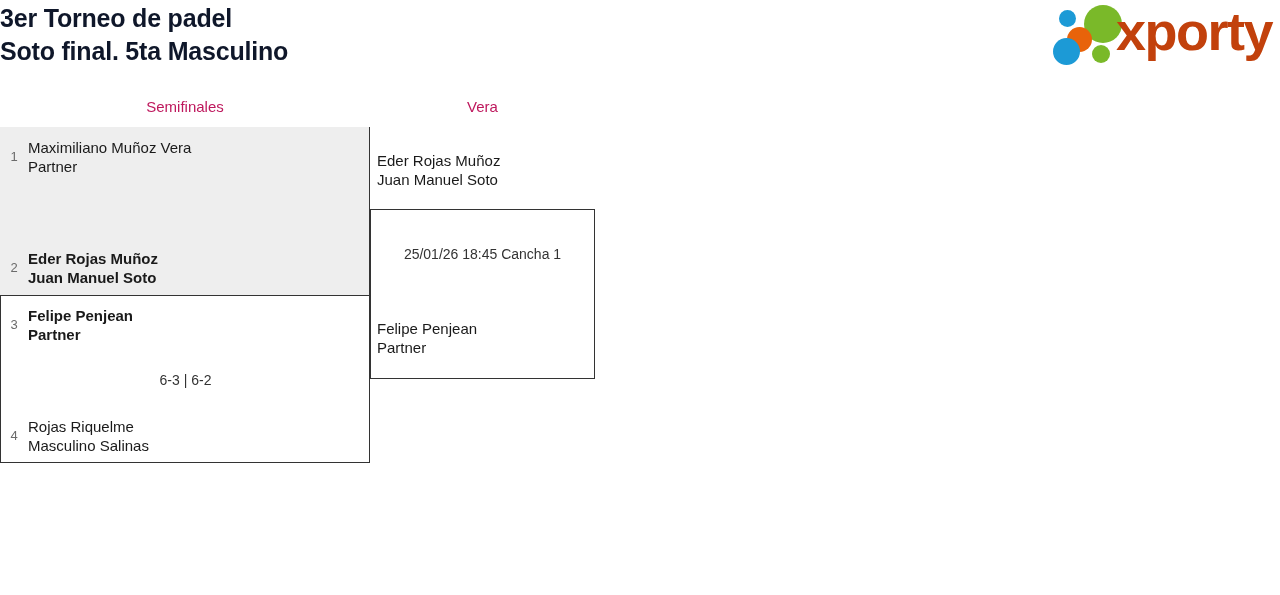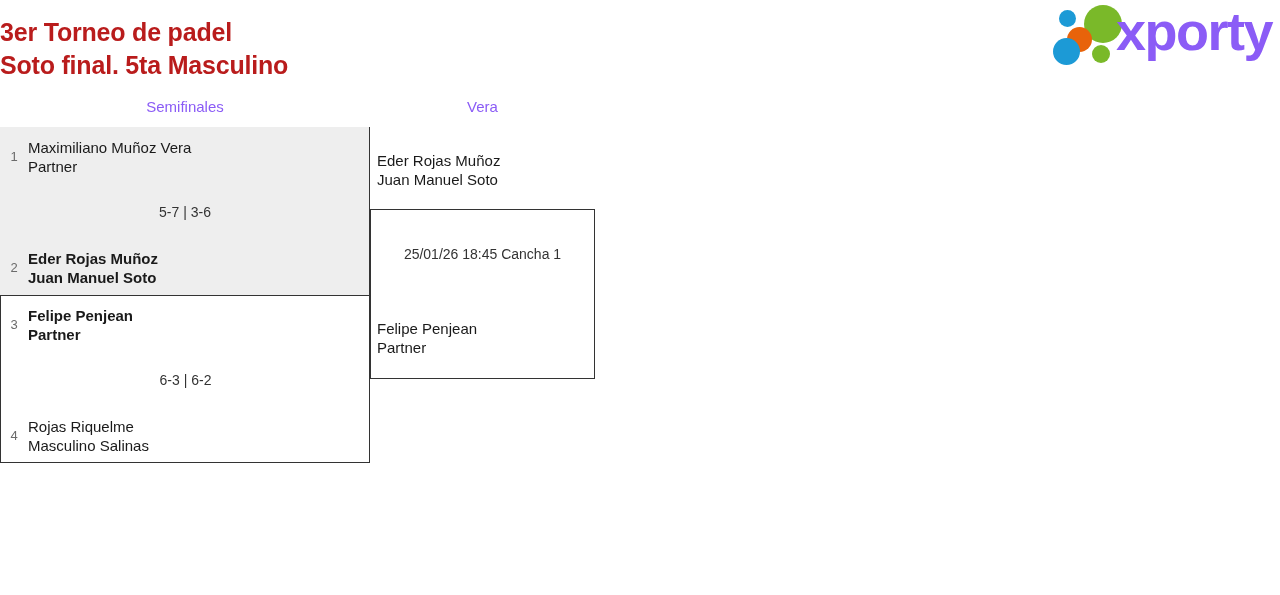--- a/index.html
+++ b/index.html
@@ -13,26 +13,26 @@
     position: relative;
     font-family: "Liberation Sans", "DejaVu Sans", sans-serif;
     color: #1a1a1a;
     overflow: hidden;
   }
 
   
   .page-title {
     position: absolute;
     left: 0px;
-    top: 16px;
+    top: 2px;
     font-size: 25px;
     font-weight: bold;
     line-height: 33px;
     letter-spacing: -0.2px;
-    color: #b91c1c;
+    color: #0f172a;
     white-space: pre;
   }
 
   
   .logo {
     position: absolute;
     right: 6px;
     top: 2px;
     width: 222px;
     height: 62px;
@@ -49,31 +49,31 @@
   .dot-green-lg { left: 32px; top: 3px;  width: 38px; height: 38px; background: #7ab929; }
   .dot-orange   { left: 15px; top: 25px; width: 25px; height: 25px; background: #e8630a; }
   .dot-blue-lg  { left: 1px;  top: 36px; width: 27px; height: 27px; background: #1c9ad6; }
   .dot-green-sm { left: 40px; top: 43px; width: 18px; height: 18px; background: #7ab929; }
   .logo-word {
     position: absolute;
     left: 64px;
     top: -2px;
     font-size: 54px;
     font-weight: bold;
-    color: #8b5cf6;
+    color: #c2410c;
     letter-spacing: -1.5px;
     line-height: 62px;
   }
 
   
   .round-label {
     position: absolute;
     font-size: 15px;
     line-height: 20px;
-    color: #8b5cf6;
+    color: #be185d;
     text-align: center;
   }
   .round-semis { left: 0px;   top: 97px; width: 370px; }
   .round-final { left: 370px; top: 97px; width: 225px; }
 
   
   .bracket { position: absolute; left: 0; top: 0; width: 1280px; height: 595px; }
 
   .match-box {
     position: absolute;
@@ -160,21 +160,20 @@
 <div class="bracket">
 
   <div class="match-box sf-box"></div>
   <div class="sf-box-half sf-top-half" style="position:absolute;box-sizing:border-box;"></div>
   <div class="connector-v"></div>
 
   <div class="slot slot-sf1">
     <span class="seed">1</span>
     <span class="names"><span>Maximiliano Muñoz Vera</span><br><span>Partner</span></span>
   </div>
-  <div class="score score-sf1">5-7 | 3-6</div>
   <div class="slot slot-sf2">
     <span class="seed">2</span>
     <span class="names winner"><span>Eder Rojas Muñoz</span><br><span>Juan Manuel Soto</span></span>
   </div>
 
   <div class="slot slot-sf3">
     <span class="seed">3</span>
     <span class="names winner"><span>Felipe Penjean</span><br><span>Partner</span></span>
   </div>
   <div class="score score-sf2">6-3 | 6-2</div>

